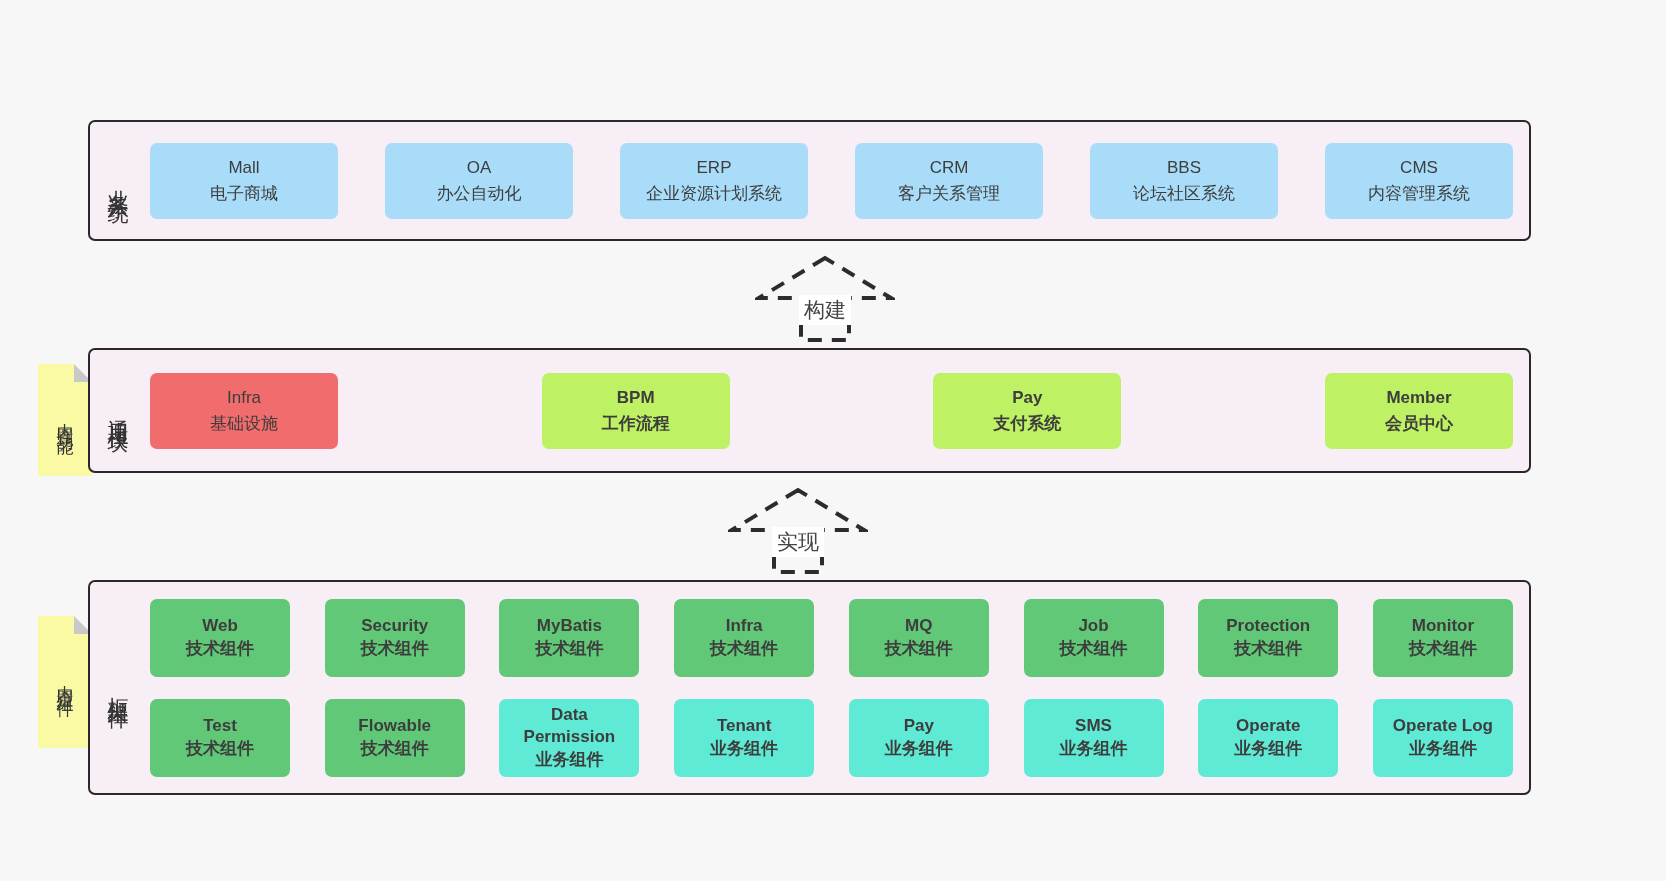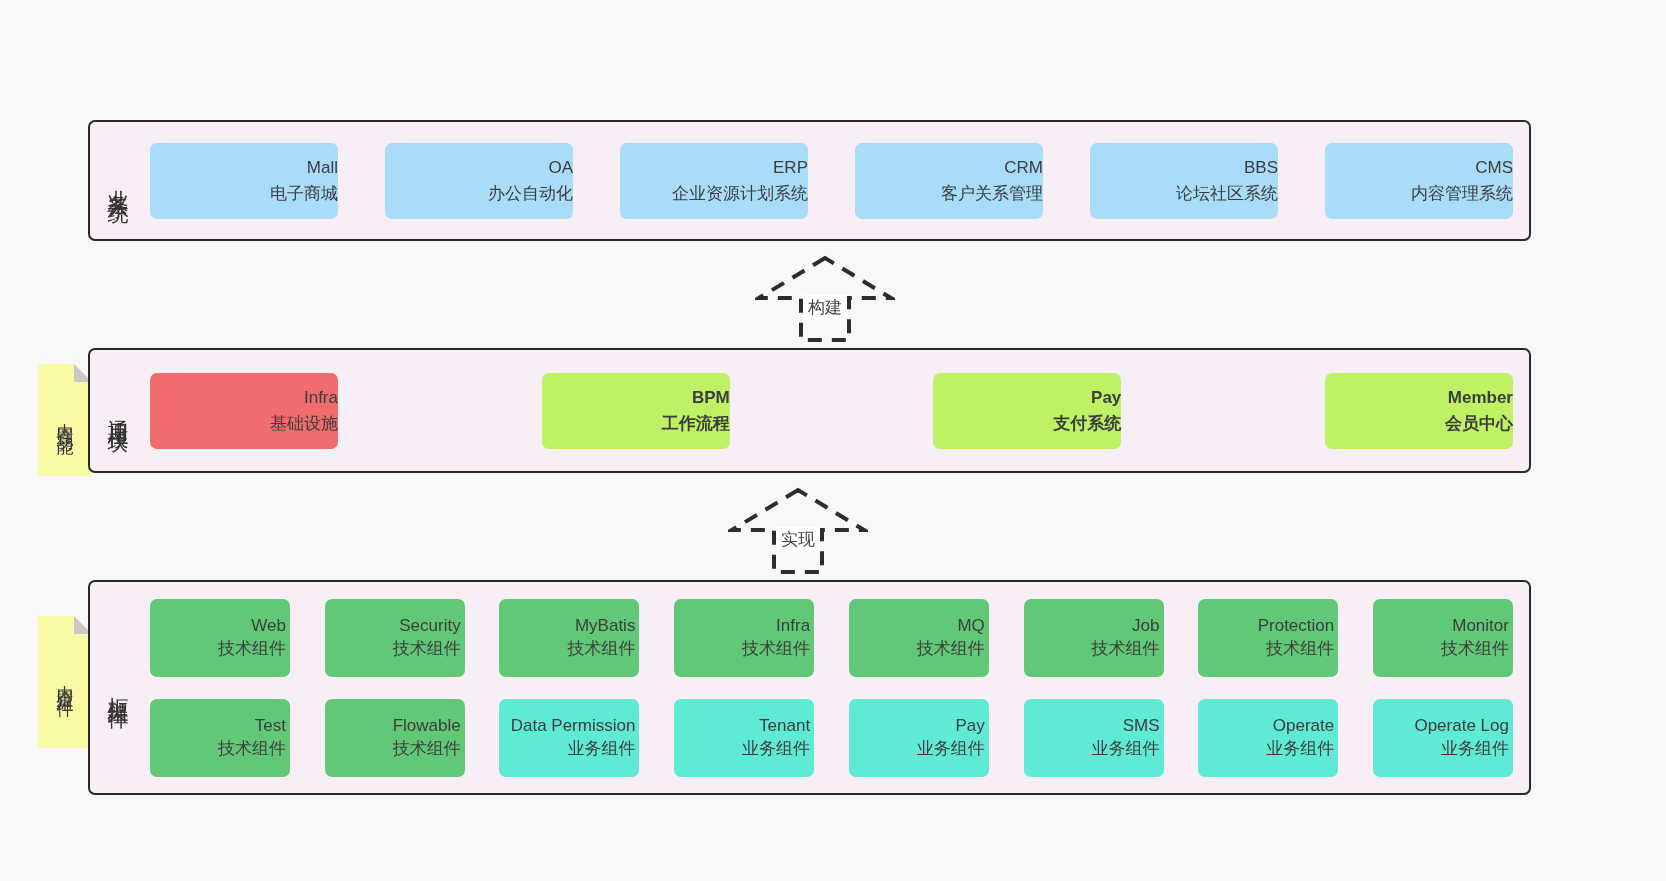--- a/index.html
+++ b/index.html
@@ -27,25 +27,25 @@
     flex:1;display:flex;align-items:center;justify-content:space-between;
     padding:0 16px 0 4px;
   }
   .band-content.col{
     flex-direction:column;justify-content:center;align-items:stretch;gap:22px;
   }
   .rowline{display:flex;justify-content:space-between;}
   
   .box{
     border-radius:7px;display:flex;flex-direction:column;
-    align-items:flex-end;justify-content:center;text-align:center;
+    align-items:center;justify-content:center;text-align:center;
     font-size:17px;line-height:1.48;color:#3d3d3d;
   }
   .wide{width:188px;height:76px;}
-  .narrow{width:140px;height:78px;line-height:1.32;padding:2px 4px;box-sizing:border-box;}
+  .narrow{width:140px;height:78px;line-height:1.32;padding:2px 4px;box-sizing:border-box;font-weight:bold;}
   .blue{background:#a9dcf9;}
   .red{background:#f16c6c;}
   .pink{background:#bef264;font-weight:bold;}
   .green{background:#61c878;}
   .lgreen{background:#5eead4;}
   
   .sticky{
     position:absolute;left:38px;width:54px;z-index:0;background:#fafaa5;
     display:flex;align-items:center;justify-content:center;
     writing-mode:vertical-rl;text-orientation:upright;
@@ -57,21 +57,21 @@
     clip-path:polygon(0 0,100% 0,100% 100%);}
   .fold{position:absolute;top:0;right:0;width:18px;height:18px;background:#c9c9c9;
     clip-path:polygon(0 0,100% 100%,0 100%);}
   
   .arrow{position:absolute;width:140px;height:88px;z-index:1;}
   .arrow1{left:755px;top:255px;}
   .arrow2{left:728px;top:487px;}
   .arrow svg{display:block;width:100%;height:100%;}
   .arrow-label{
     position:absolute;left:50%;top:40px;transform:translateX(-50%);
-    background:#ffffff;padding:1px 5px;font-size:17px;color:#444;white-space:nowrap;
+    background:#ffffff;padding:1px 5px;font-size:21px;color:#444;white-space:nowrap;
   }
 </style>
 </head>
 <body>
 
 <div class="sticky sticky1">
   <div class="fold-cut"></div>
   <div class="fold"></div>
   <span>内置功能</span>
 </div>

